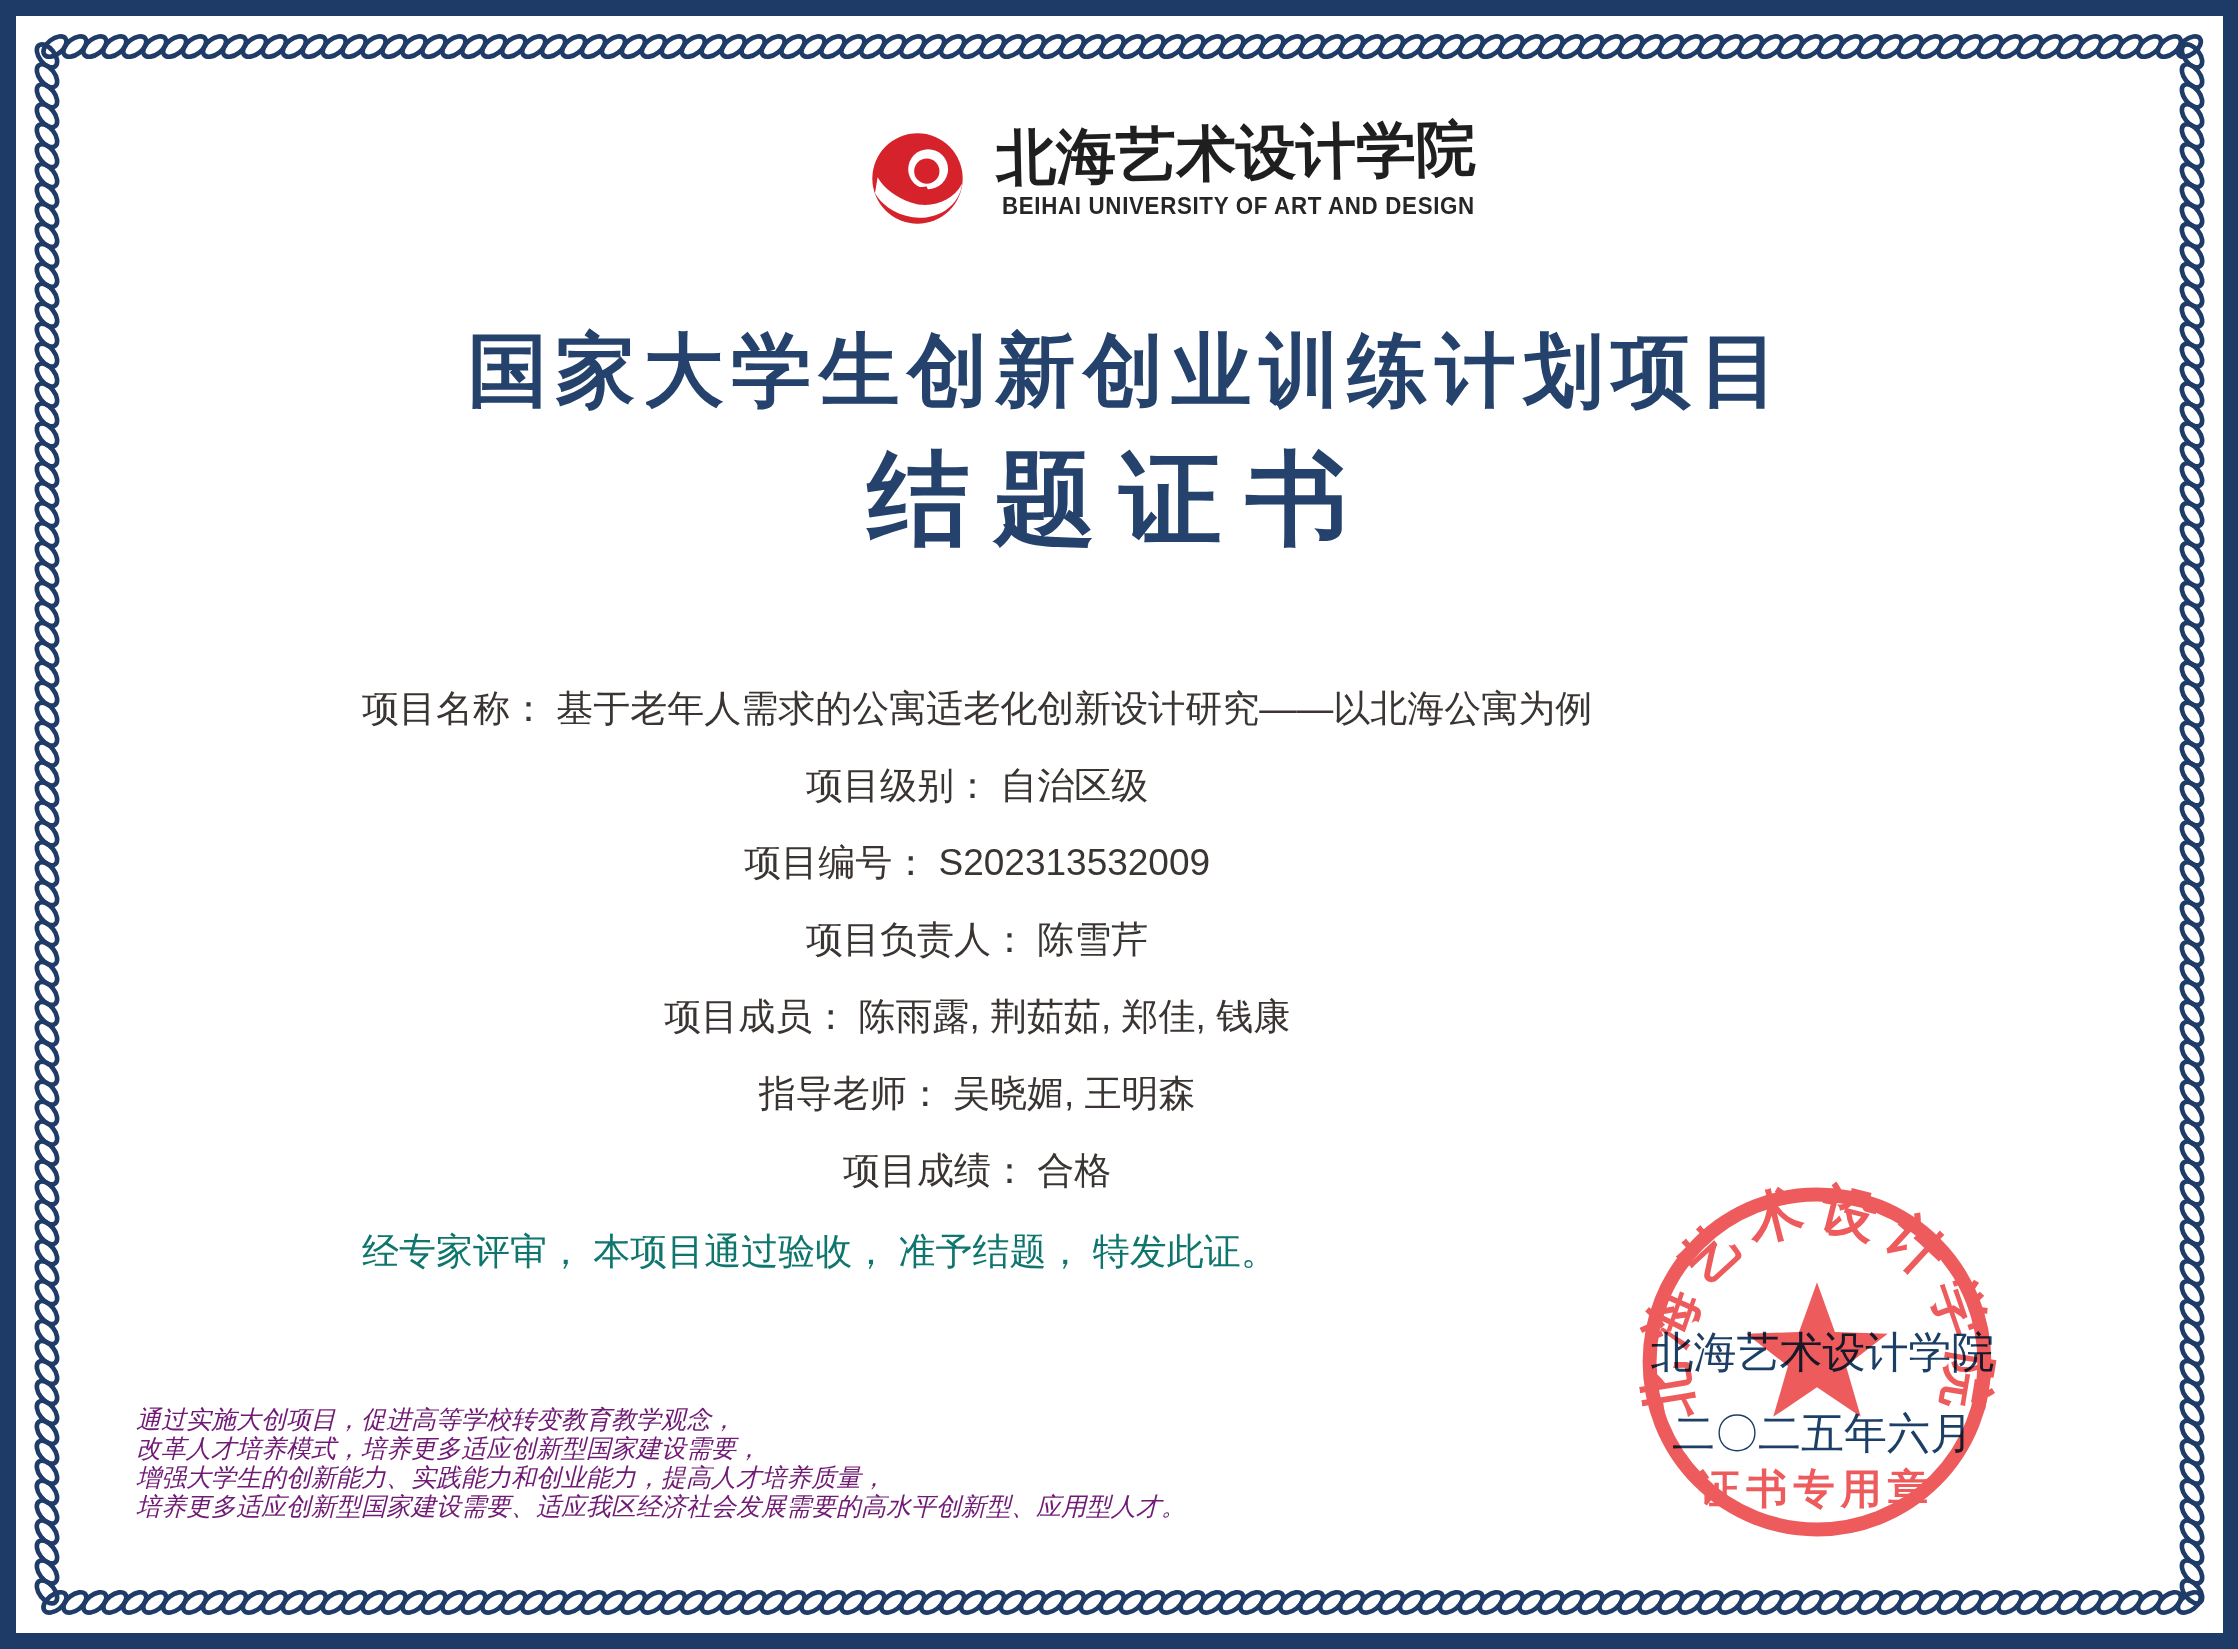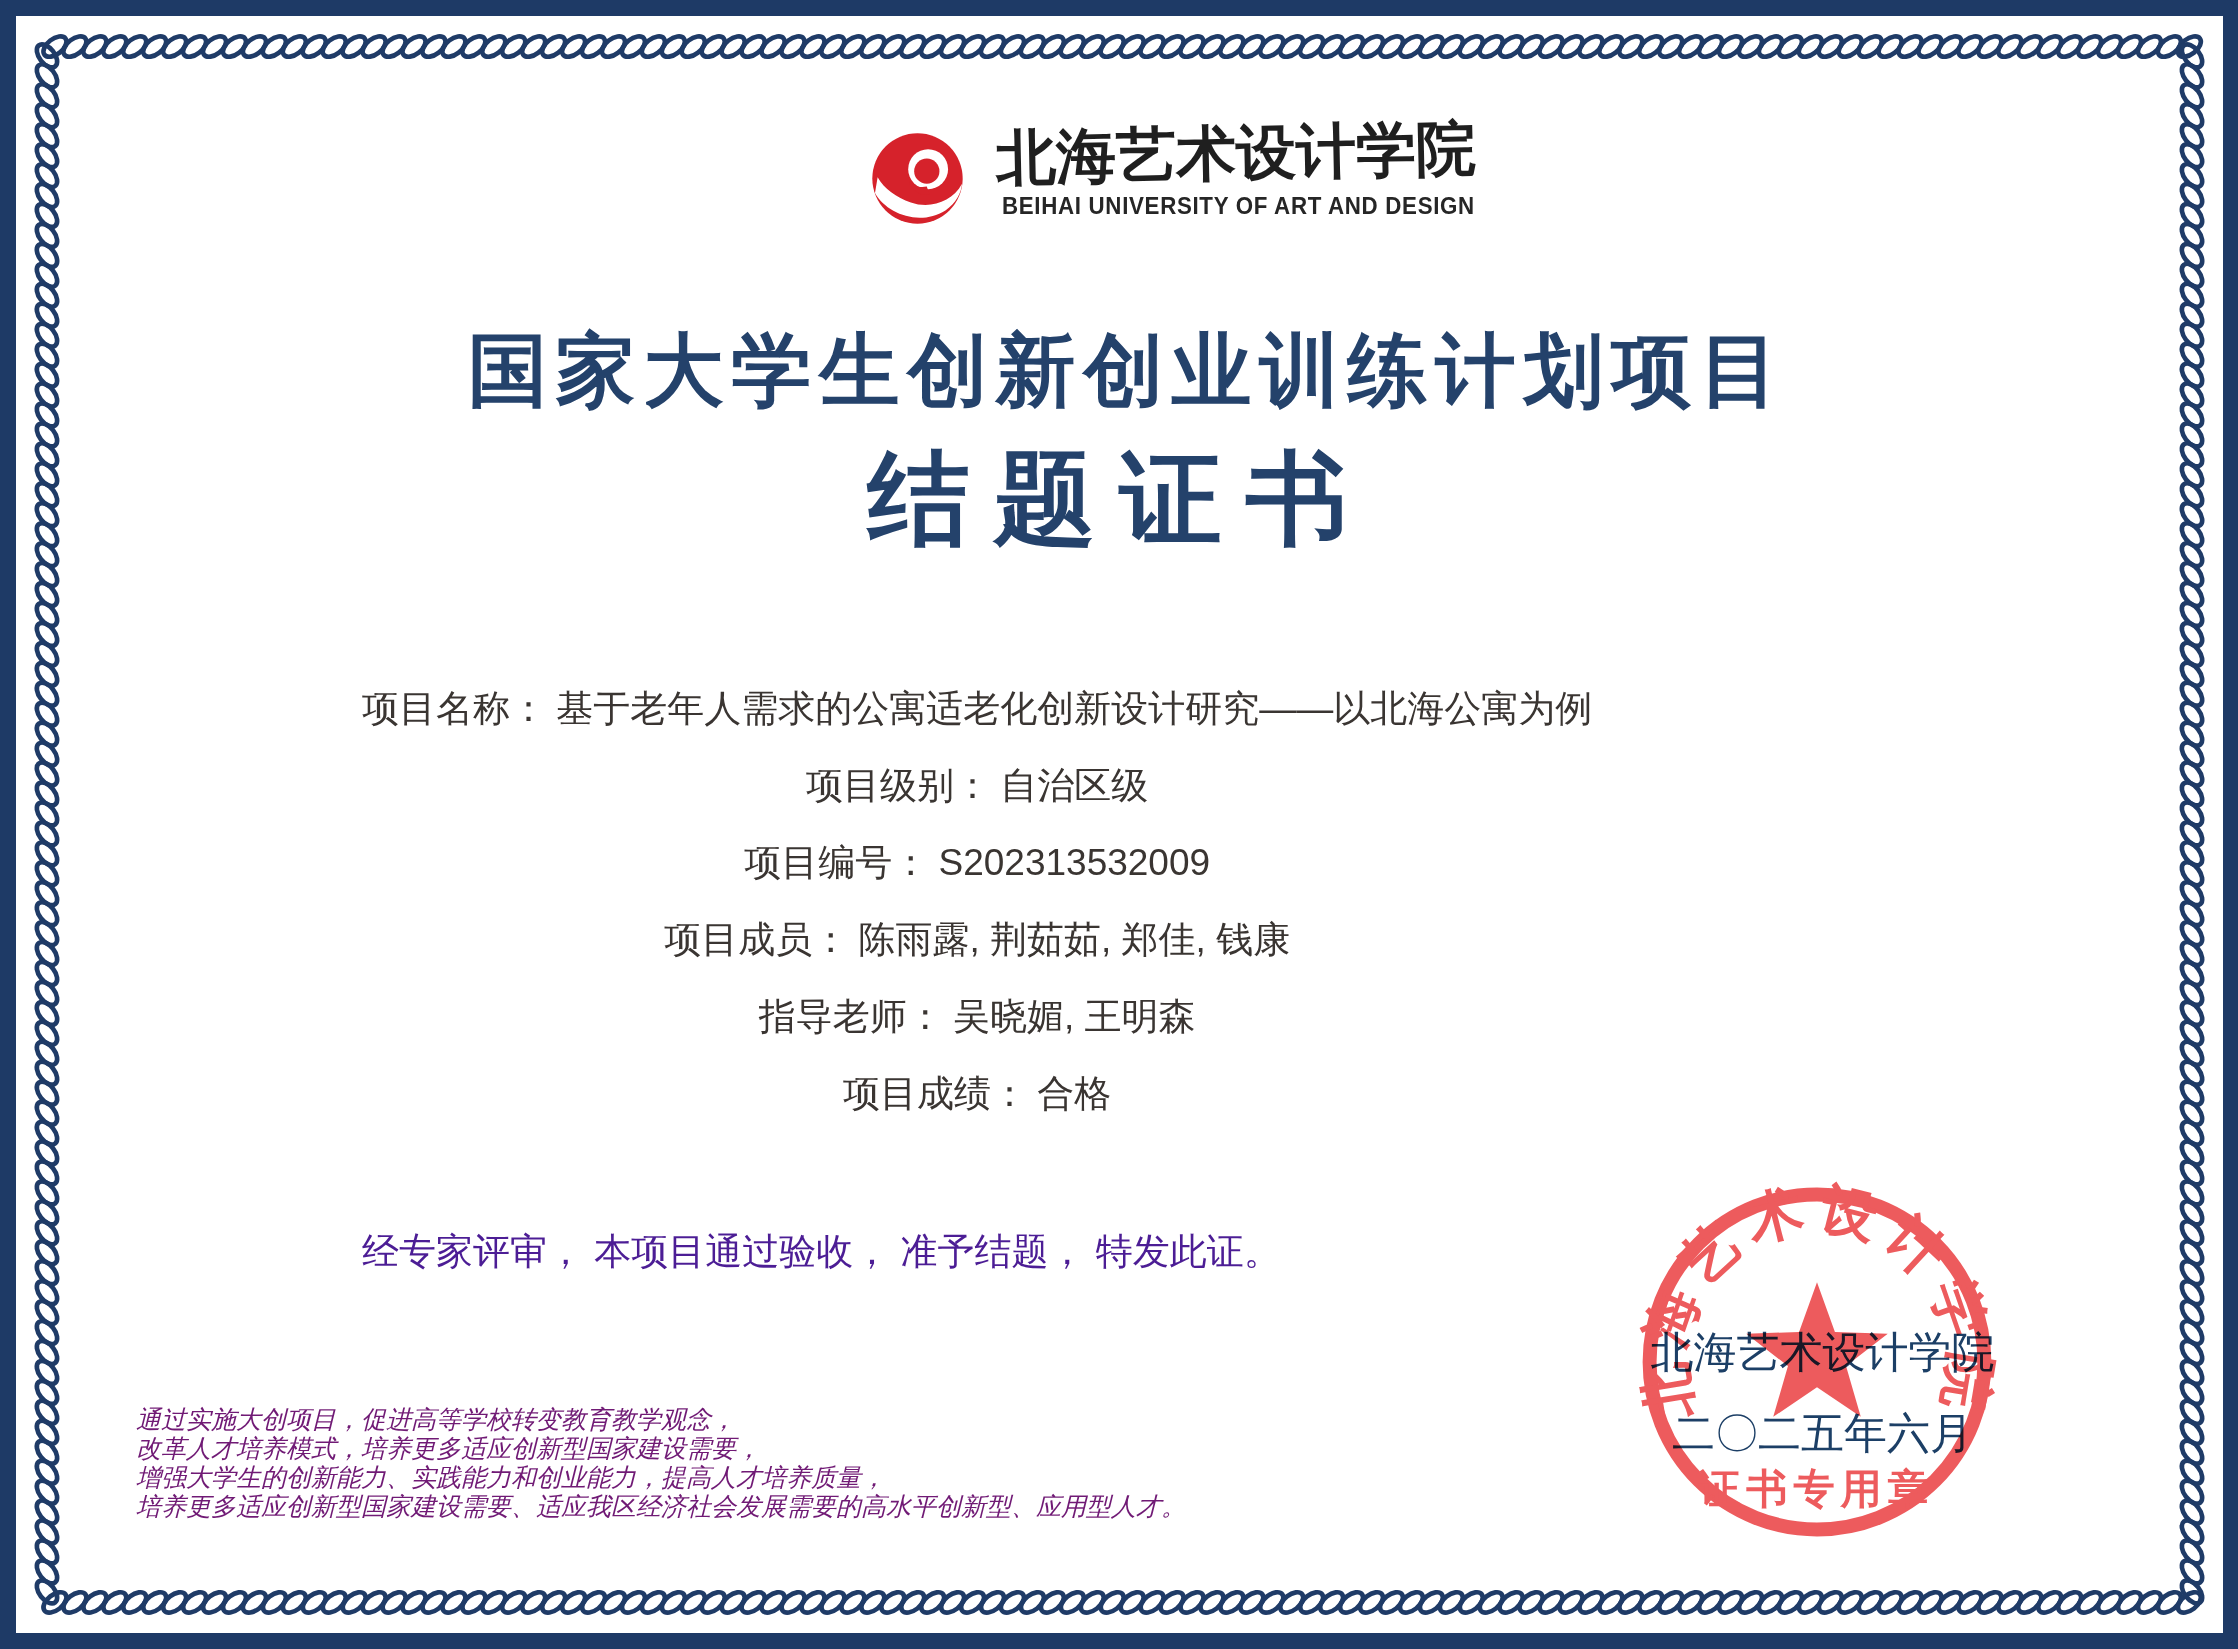--- a/index.html
+++ b/index.html
@@ -38,21 +38,21 @@
     font-family:"DejaVu Serif","Liberation Serif",serif;font-weight:bold;
     font-size:102px;letter-spacing:24px;color:#24426b;white-space:nowrap;
   }
 
   
   .fields{position:absolute;left:362px;top:670px;color:#3a3532;text-align:center;}
   .field-row{height:77px;line-height:77px;font-size:37px;white-space:nowrap;}
   .field-value{margin-left:9.3px;}
   .statement{
     position:absolute;left:362px;top:1213px;height:77px;line-height:77px;
-    font-size:37px;color:#4c1d95;white-space:nowrap;
+    font-size:37px;color:#0f766e;white-space:nowrap;font-family:Liberation Serif, serif;
   }
 
   
   .footnote{
     position:absolute;left:136px;top:1405px;
     font-family:Liberation Sans, sans-serif;font-style:italic;
     font-size:25px;line-height:29px;color:#701a75;white-space:nowrap;
   }
 
   
@@ -487,20 +487,23 @@
     <div class="field-row">
       <span class="field-label">项目名称：</span><span class="field-value">基于老年人需求的公寓适老化创新设计研究——以北海公寓为例</span>
     </div>
     <div class="field-row">
       <span class="field-label">项目级别：</span><span class="field-value">自治区级</span>
     </div>
     <div class="field-row">
       <span class="field-label">项目编号：</span><span class="field-value">S202313532009</span>
     </div>
     <div class="field-row">
+      <span class="field-label">项目负责人：</span><span class="field-value">陈雪芹</span>
+    </div>
+    <div class="field-row">
       <span class="field-label">项目成员：</span><span class="field-value">陈雨露, 荆茹茹, 郑佳, 钱康</span>
     </div>
     <div class="field-row">
       <span class="field-label">指导老师：</span><span class="field-value">吴晓媚, 王明森</span>
     </div>
     <div class="field-row">
       <span class="field-label">项目成绩：</span><span class="field-value">合格</span>
     </div>
   </div>
 

